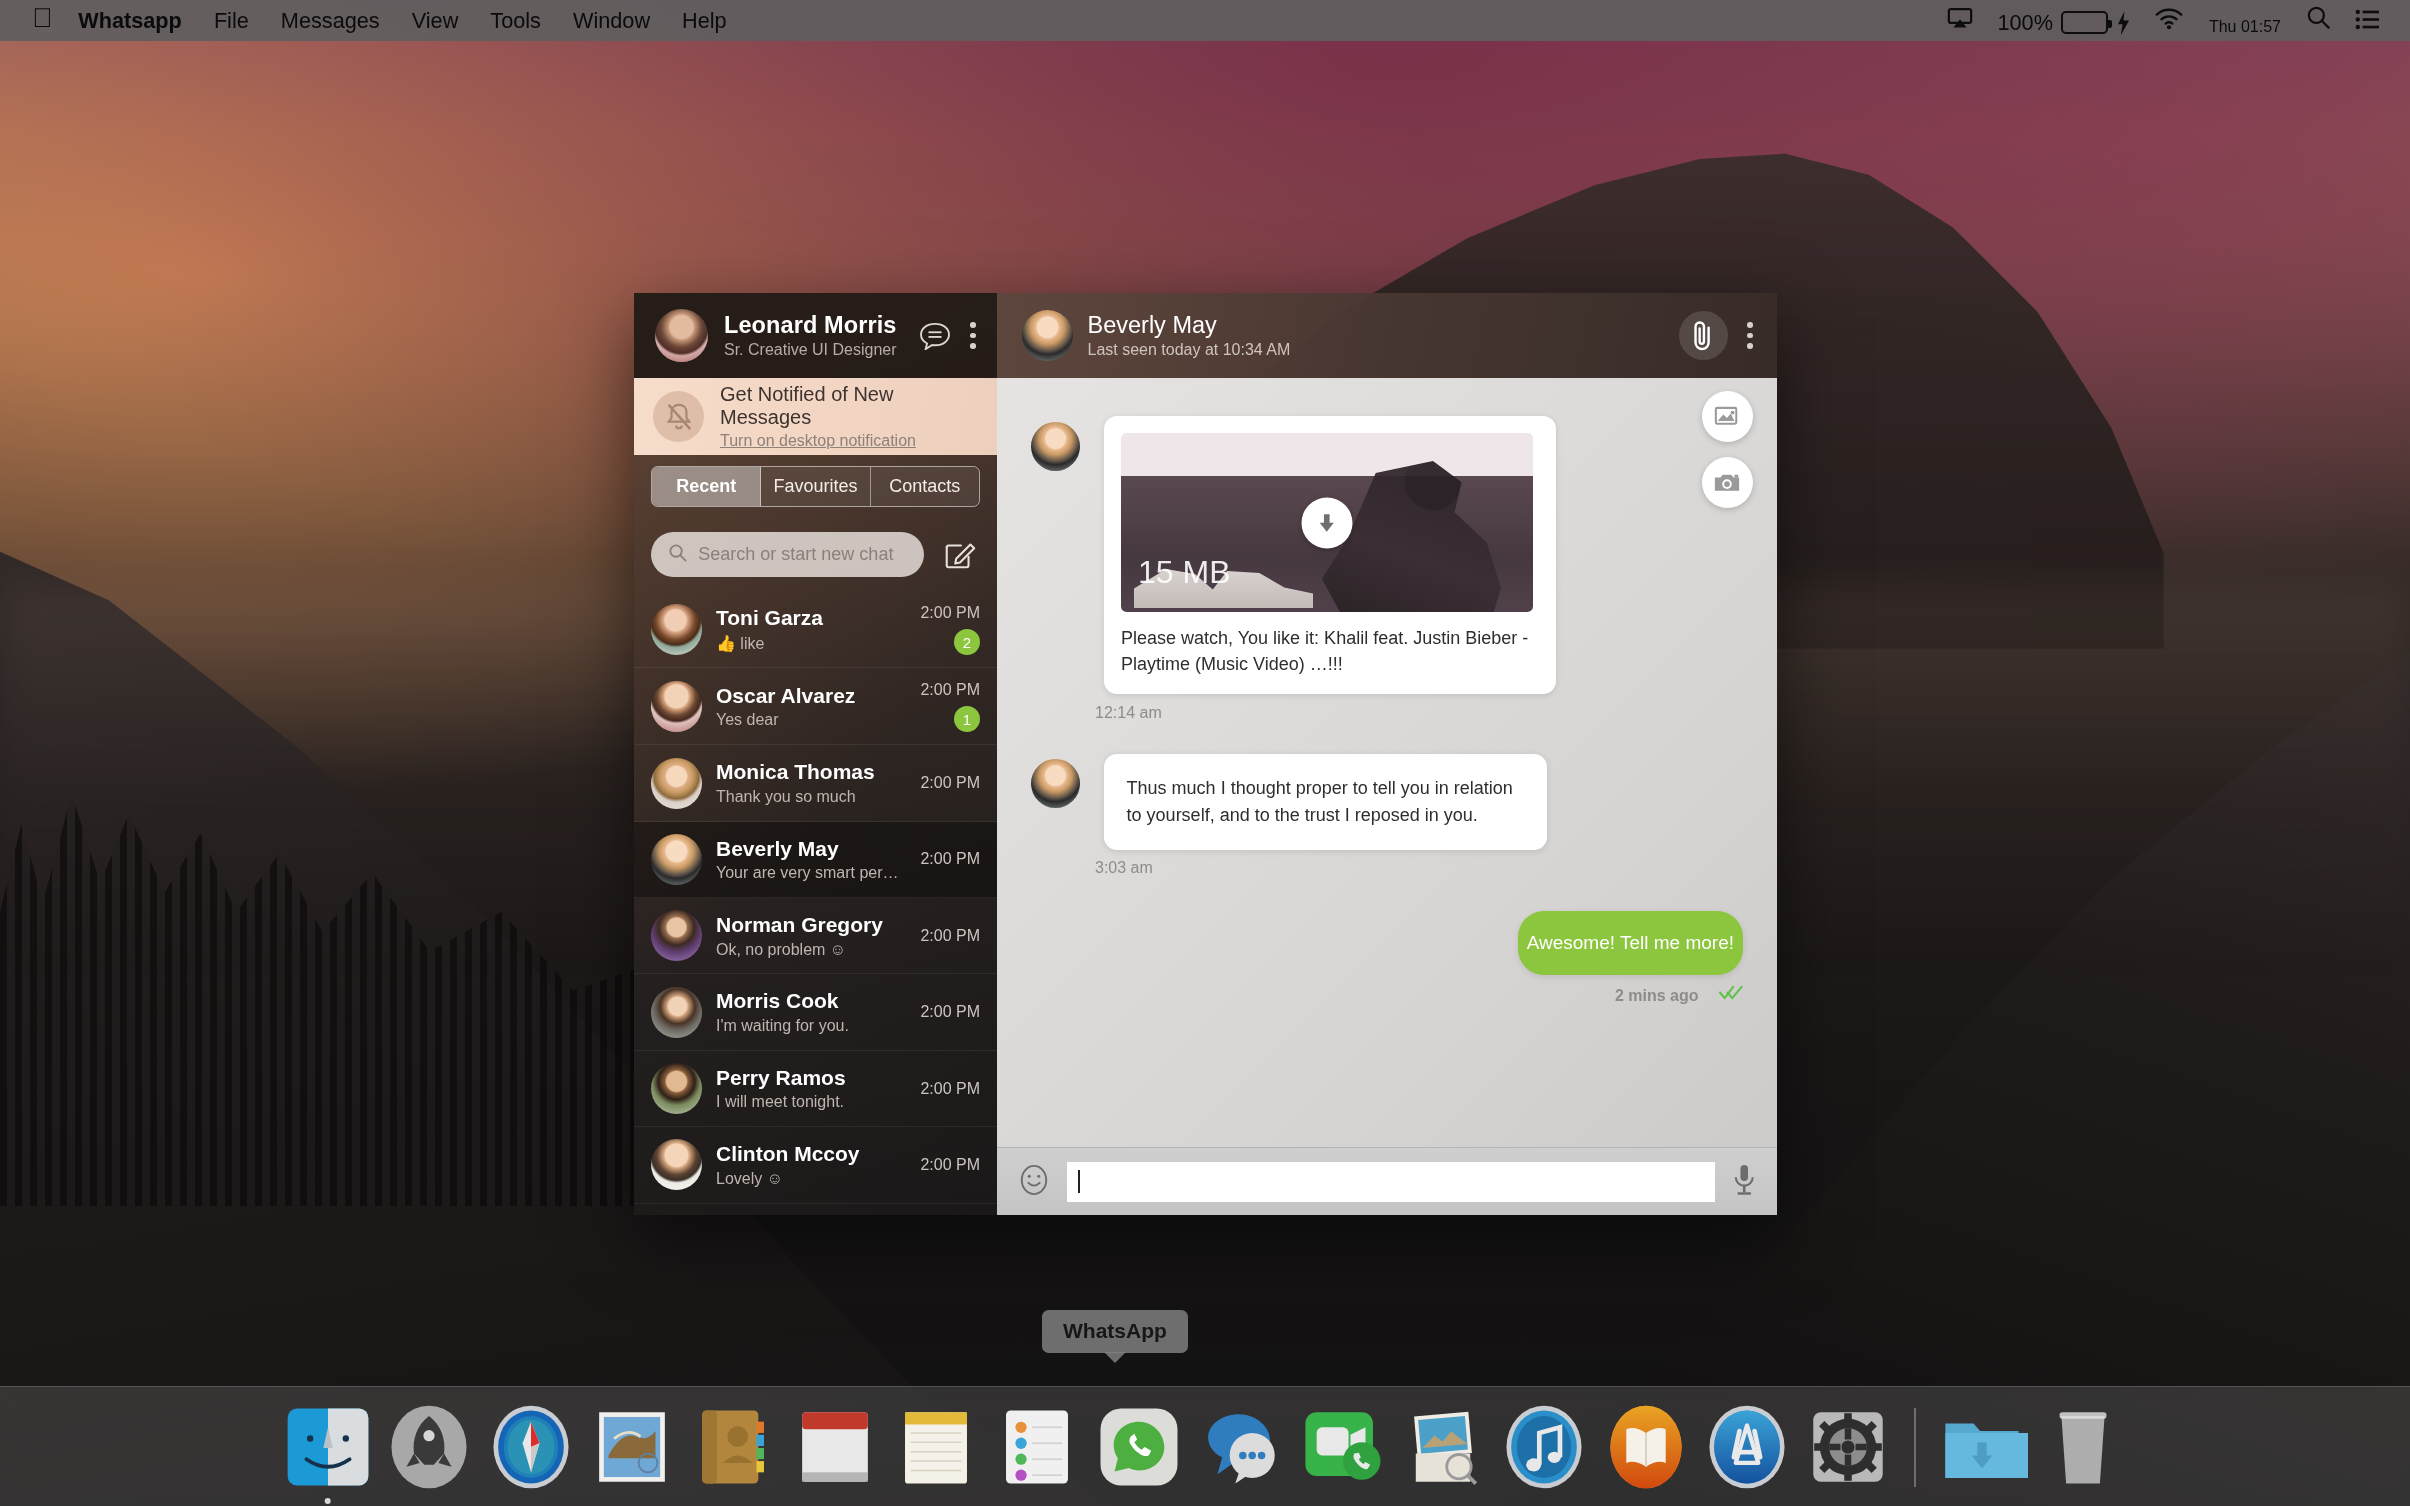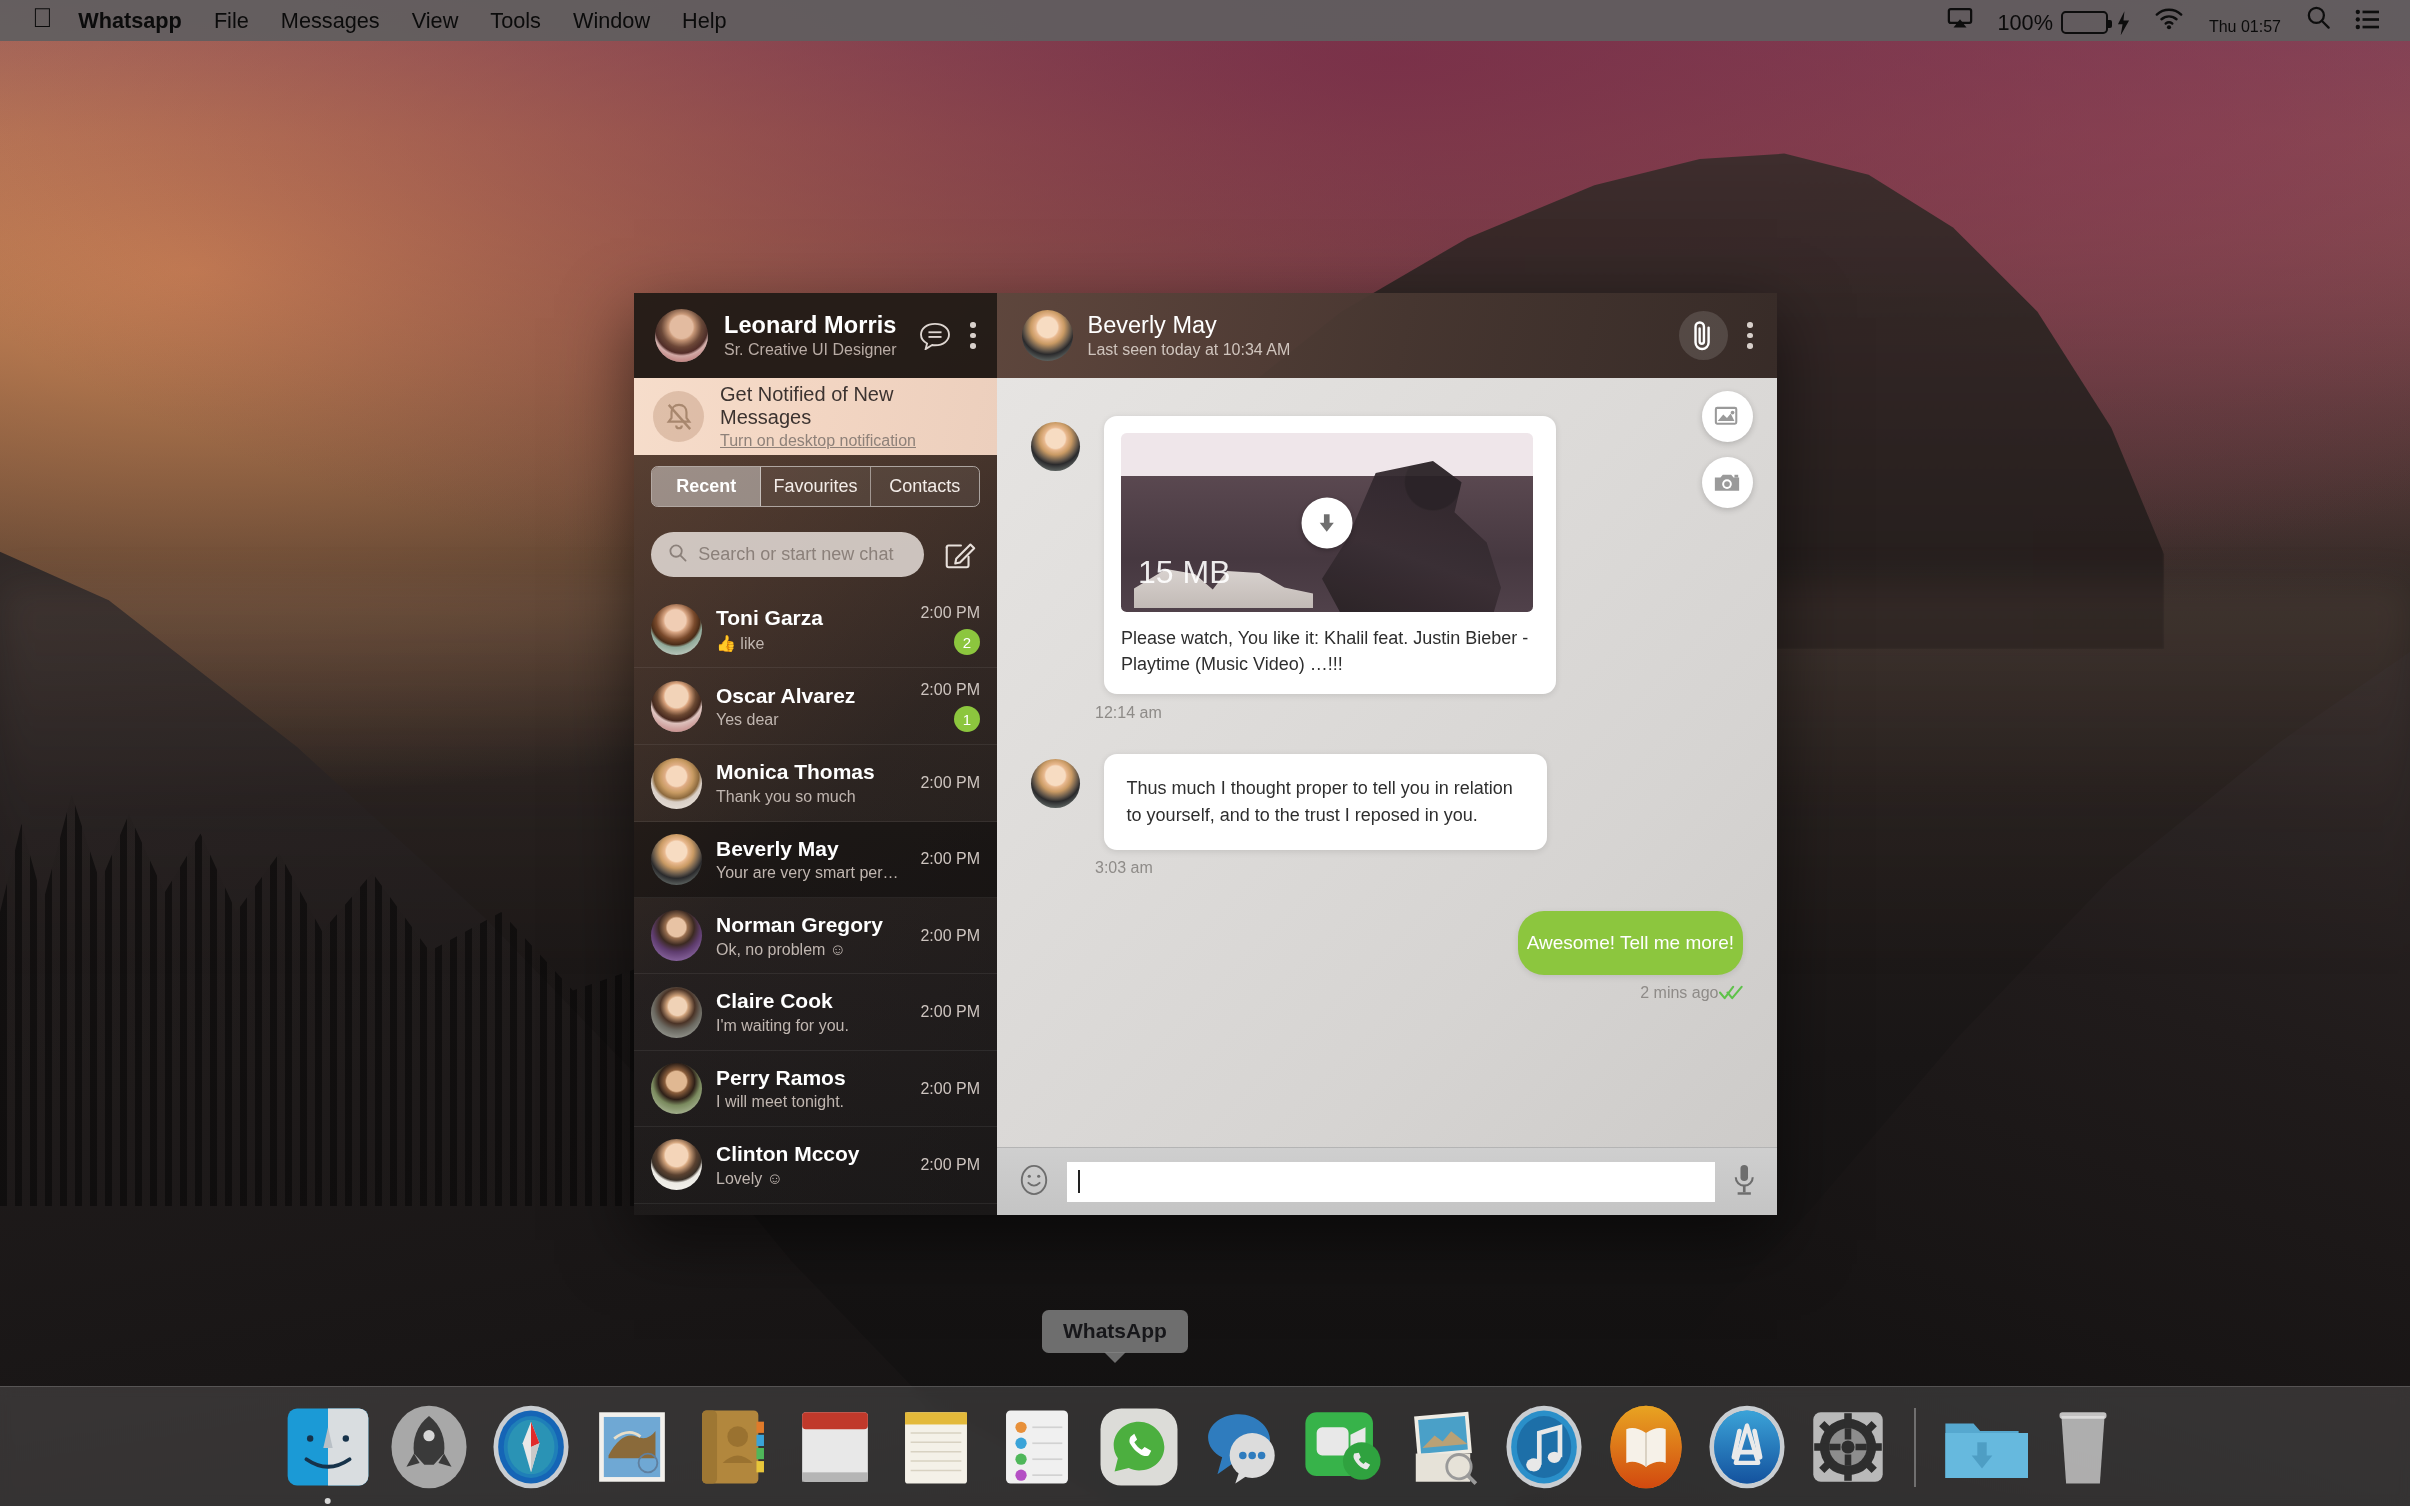--- a/index.html
+++ b/index.html
@@ -216,21 +216,21 @@
   }
   .bubble-cap { font-size: 18px; color: #2e2e2e; line-height: 1.45; margin-top: 13px; }
   .bubble-text { font-size: 18px; color: #2e2e2e; line-height: 1.5; }
   .ts { font-size: 16px; color: #8e8b88; margin: 9.4px 0 0 64px; }
   .msg-out-row { display: flex; justify-content: flex-end; margin-top: 34px; }
   .bubble-out {
     background: #8cc63e; color: #fff; border-radius: 26px; padding: 21px 9px; font-size: 19px;
     box-shadow: 0 1.9px 6.6px rgba(0,0,0,.10); max-width: 433px;
   }
   .ts-out { text-align: right; font-size: 16px; color: #8e8b88; margin-top: 9.4px;
-    display:flex; justify-content:flex-end; align-items:flex-start; gap:0; }
+    display:flex; justify-content:flex-end; align-items:flex-end; gap:20px;font-weight:bold; }
 
   .chat-input {
     height: 68px; display: flex; align-items: center; gap: 17px; padding: 0 21px;
     background: linear-gradient(180deg, #cfcfcf, #c4c4c4);
     border-top: 0.9px solid rgba(0,0,0,.08);
   }
   .chat-input .field {
     flex: 1; height: 40px; background: #fff; display: flex; align-items: center; padding: 0 11.3px;
   }
   .chat-input .field input {
@@ -447,21 +447,21 @@
           <div class="ci-msg">Ok, no problem ☺</div>
         </div>
         <div class="ci-right">
           <div class="ci-time">2:00 PM</div>
         </div>
       </div>
 
       <div class="chat-item">
         <div class="avatar ci-av" style="background:radial-gradient(circle at 52% 38%,#f0d2b6 0 22%,#cfa27b 26%,#4a3326 42%,#6c6a62 58%,#b9bdb6 100%);"></div>
         <div class="ci-mid">
-          <div class="ci-name">Claire Cook</div>
+          <div class="ci-name">Morris Cook</div>
           <div class="ci-msg">I'm waiting for you.</div>
         </div>
         <div class="ci-right">
           <div class="ci-time">2:00 PM</div>
         </div>
       </div>
 
       <div class="chat-item">
         <div class="avatar ci-av" style="background:radial-gradient(circle at 50% 36%,#e0b892 0 24%,#8a5e3c 28%,#2e2018 44%,#7a8a5e 58%,#c9d2b8 100%);"></div>
         <div class="ci-mid">

